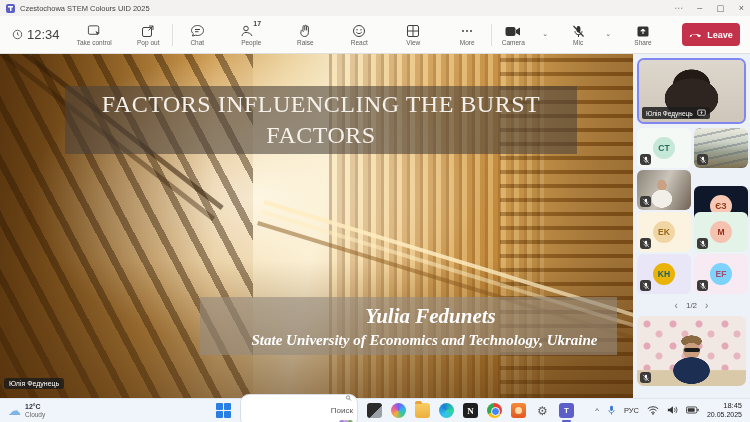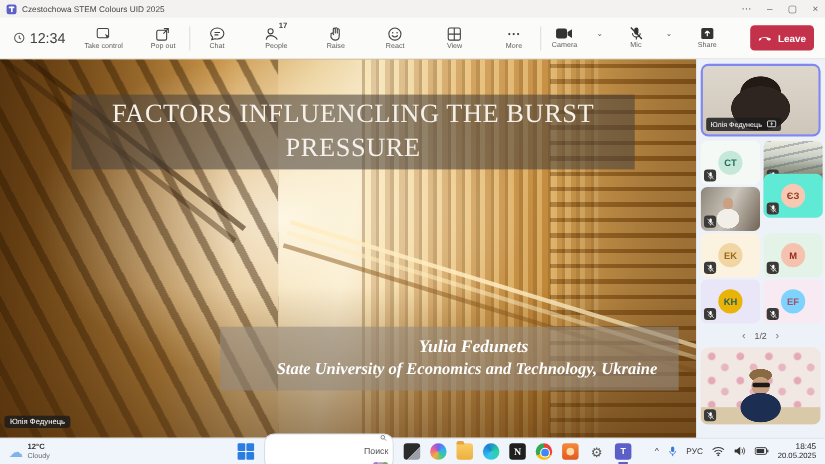--- a/index.html
+++ b/index.html
@@ -15,21 +15,21 @@
     background:linear-gradient(#fff,#fff) 0 0/5px 1.5px no-repeat, linear-gradient(#fff,#fff) 2px 0/1.5px 5px no-repeat; }
   .tb-title { font-size:7.5px; color:#444; }
   .tb-controls { display:flex; align-items:center; gap:14px; color:#666; font-size:9px; }
   .tb-controls span { cursor:default; }
 
   
   .toolbar { position:absolute; left:0; top:16px; width:750px; height:38px; background:#fbfbfa;
     border-bottom:1px solid #e1dfdd; display:flex; align-items:center; }
   .timer { display:flex; align-items:center; gap:4px; margin-left:12px; color:#424242; font-size:13px; }
   .tb-spacer { flex:1; }
-  .tool-group { display:flex; align-items:center; gap:14px; }
+  .tool-group { display:flex; align-items:flex-end; gap:14px; }
   .tool-btn { width:40px; display:flex; flex-direction:column; align-items:center; gap:1px; cursor:pointer; }
   .tool-btn svg { display:block; }
   .tool-label { font-size:6.5px; color:#616161; white-space:nowrap; }
   .tool-divider { width:1px; height:22px; background:#e1dfdd; margin:0 4px; }
   .badge17 { font-size:7px; font-weight:bold; color:#424242; position:relative; top:-4px; left:-1px; }
   .chev { font-size:7px; color:#616161; margin:0 1px 8px -2px; }
   .leave-btn { background:#c4314b; color:#fff; border-radius:4px; height:23px; width:58px;
     display:flex; align-items:center; justify-content:center; gap:5px; font-size:9px; font-weight:bold;
     margin:0 10px 0 8px; cursor:pointer; }
 
@@ -61,21 +61,21 @@
     background:linear-gradient(to top, rgba(80,45,10,.55), rgba(80,45,10,0)); }
 
   .slide-title { position:absolute; left:65px; top:32px; width:512px; height:68px;
     background:rgba(74,66,58,.58); color:#f5f1ea; font-family:"Liberation Serif", serif;
     font-size:24px; letter-spacing:.5px; text-align:center; line-height:1.3;
     display:flex; flex-direction:column; justify-content:center; }
   .presenter-box { position:absolute; left:200px; top:243px; width:417px; height:58px;
     background:rgba(148,138,126,.60); color:#fff; font-family:"Liberation Serif", serif;
     font-style:italic; font-weight:bold; text-align:center;
     display:flex; flex-direction:column; justify-content:center; gap:3px; }
-  .presenter-name { font-size:16px;padding-left:44px; }
+  .presenter-name { font-size:21px;padding-left:44px; }
   .presenter-affil { font-size:15px;margin-left:32px; }
   .sharer-badge { position:absolute; left:4px; bottom:9px; background:rgba(28,28,28,.82);
     color:#fff; font-size:7px; padding:2px 5px; border-radius:3px; }
 
   
   .sidebar { position:relative; width:117px; height:344px; background:#edf1f8; }
   .tile { position:absolute; border-radius:7px; overflow:hidden; }
   .speaker-tile { left:4px; top:4px; width:109px; height:66px; border:2px solid #8087f0; background:#d9d2c8; }
   .speaker-vid { position:absolute; inset:0;
     background:radial-gradient(ellipse 46% 58% at 50% 62%, #2e2420 0%, #2e2420 55%, rgba(46,36,32,0) 56%),
@@ -294,21 +294,21 @@
       <div class="bg bg-haze"></div>
       <div class="bg bg-left"></div>
       <div class="bg bg-pipes"></div>
       <div class="bg bg-wall"></div>
       <div class="bg bg-rail2"></div>
       <div class="bg bg-rail1"></div>
       <div class="bg bg-bottom"></div>
 
       <div class="slide-title">
         <div>FACTORS INFLUENCLING THE BURST</div>
-        <div>PRESSURE</div>
+        <div>FACTORS</div>
       </div>
       <div class="presenter-box">
         <div class="presenter-name">Yulia Fedunets</div>
         <div class="presenter-affil">State University of Economics and Technology, Ukraine</div>
       </div>
       <div class="sharer-badge">Юлія Федунець</div>
     </div>
 
     <div class="sidebar">
 
@@ -346,21 +346,21 @@
       <div class="ptile" style="left:4px;top:116px;">
         <div class="vid-man"></div>
         <span class="micoff">
             <svg width="8" height="8" viewBox="0 0 12 12">
               <rect x="4.4" y="1" width="3.2" height="5.6" rx="1.6" fill="#fff"></rect>
               <path d="M3 5.6c0 1.7 1.3 3 3 3s3-1.3 3-3M6 8.6v2" stroke="#fff" fill="none" stroke-width=".9"></path>
               <path d="M1.6 1.2l8.8 9.4" stroke="#fff" stroke-width="1"></path>
             </svg>
           </span>
       </div>
-      <div class="ptile" style="left: 61px; top: 104px; background: #5eead4;">
+      <div class="ptile" style="left: 61px; top: 132px; background: #0f172a;">
         <span class="avatar" style="background: rgb(247, 201, 180); color: rgb(143, 58, 28);">ЄЗ</span>
         <span class="micoff">
             <svg width="8" height="8" viewBox="0 0 12 12">
               <rect x="4.4" y="1" width="3.2" height="5.6" rx="1.6" fill="#fff"></rect>
               <path d="M3 5.6c0 1.7 1.3 3 3 3s3-1.3 3-3M6 8.6v2" stroke="#fff" fill="none" stroke-width=".9"></path>
               <path d="M1.6 1.2l8.8 9.4" stroke="#fff" stroke-width="1"></path>
             </svg>
           </span>
       </div>
       <div class="ptile" style="left: 4px; top: 158px; background: rgb(251, 243, 223);">

